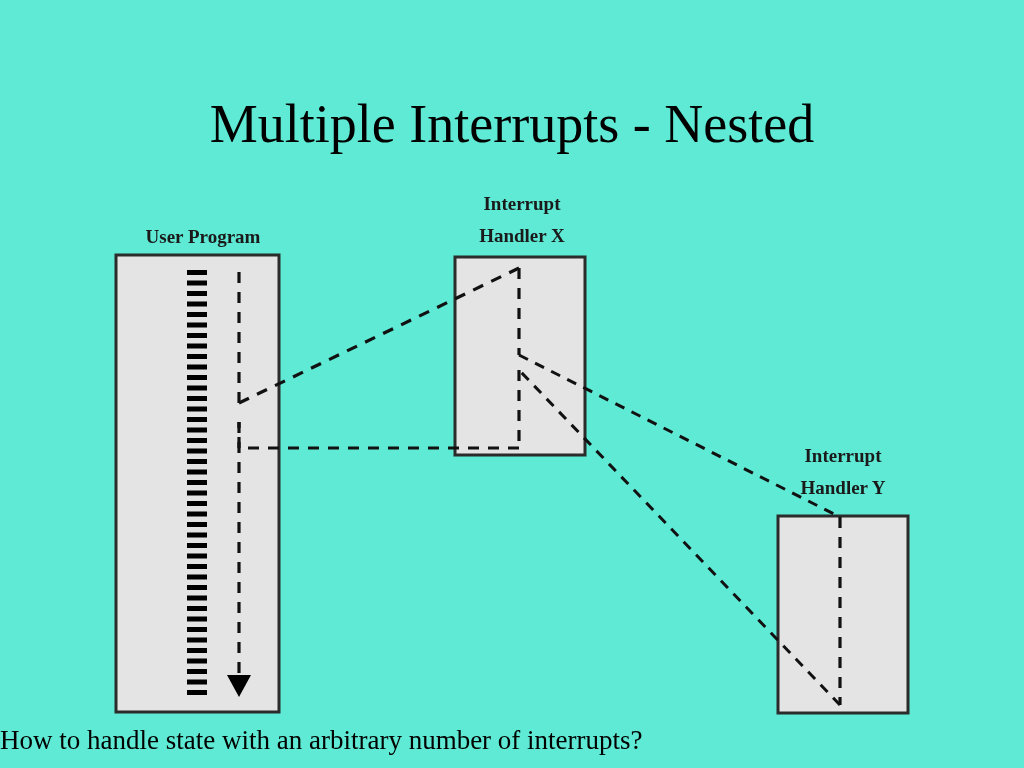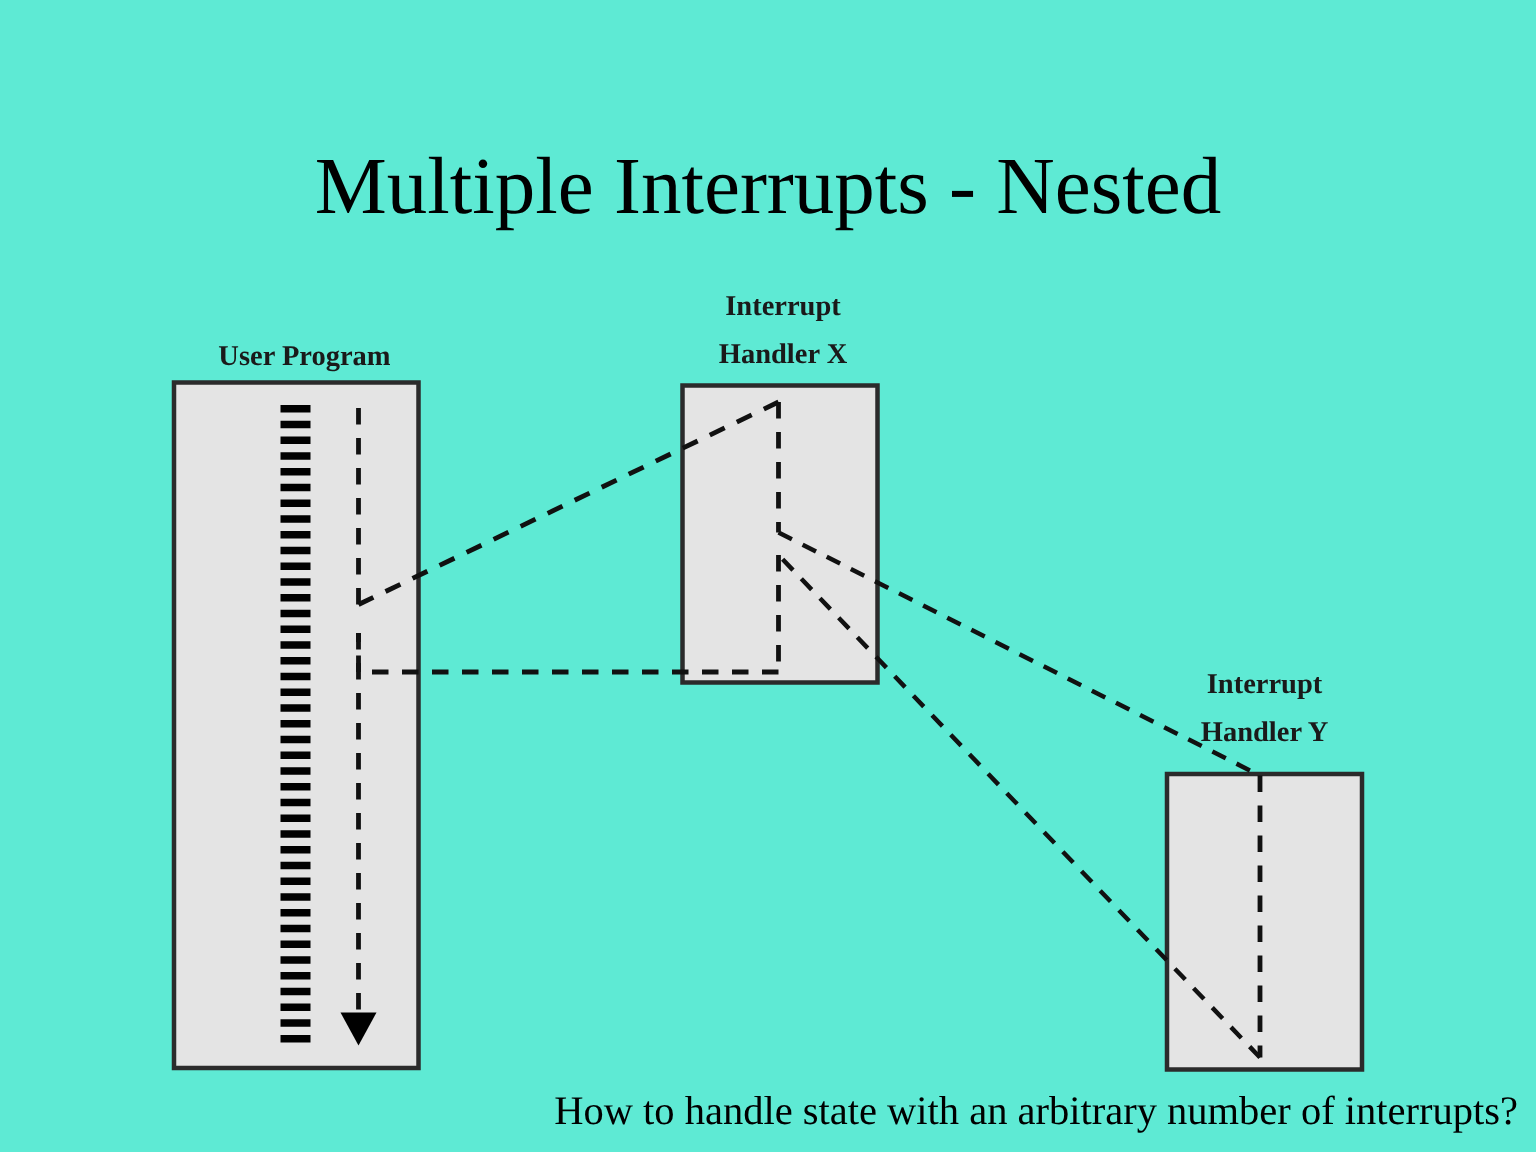--- a/index.html
+++ b/index.html
@@ -27,21 +27,21 @@
     color: #000000;
     letter-spacing: 0px;
     line-height: 1.05;
     white-space: nowrap;
   }
   #slide-caption {
     position: absolute;
     left: 0;
     top: 726px;
     width: 1012px;
-    text-align: right;
+    text-align: left;
     font-family: "Liberation Serif", serif;
     font-size: 27px;
     font-weight: 400;
     color: #000000;
     line-height: 1.1;
     white-space: nowrap;
   }
   #diagram {
     position: absolute;
     left: 0;

